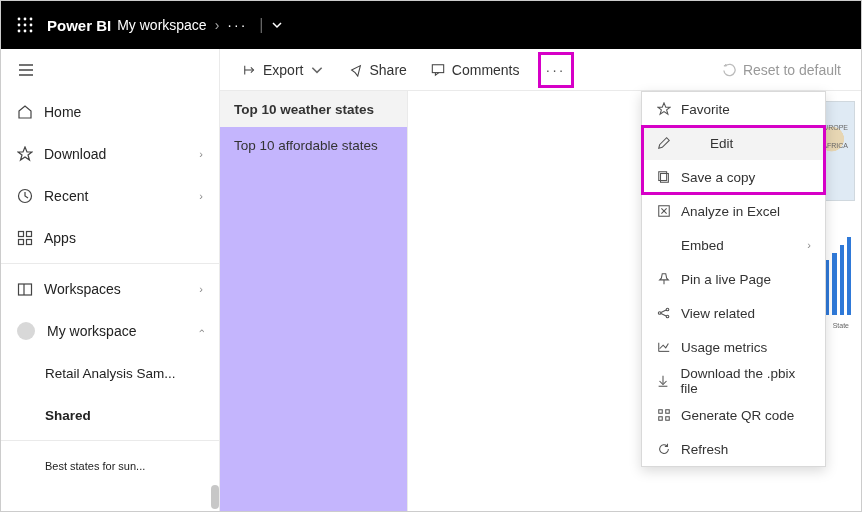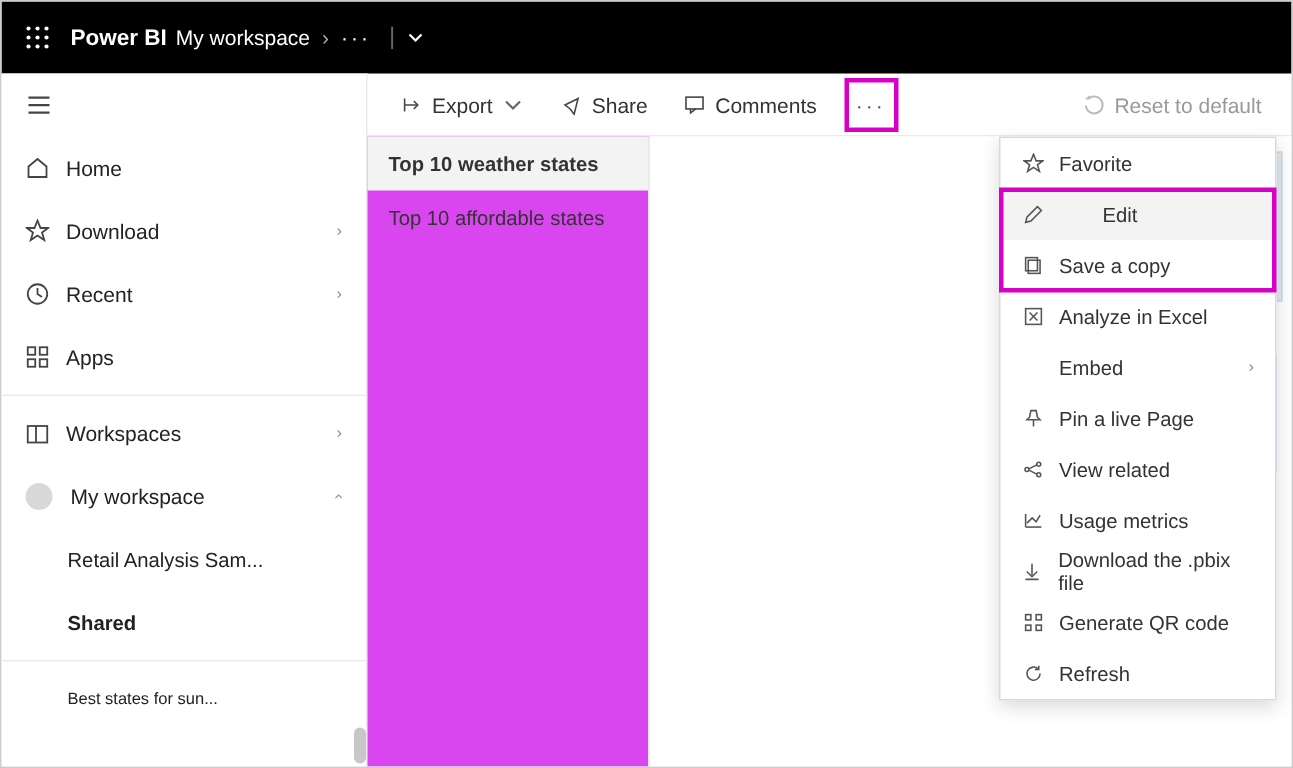--- a/index.html
+++ b/index.html
@@ -11,21 +11,21 @@
   .breadcrumb { font-size:14px; display:flex; align-items:center; gap:8px;}
   .crumb { color:#fff; }
   .crumb-link { cursor:pointer; }
   .crumb-sep { color:#aaa; }
   .crumb-more { letter-spacing:2px; cursor:pointer;}
   .title-area { display:flex; align-items:center; gap:8px; margin-left:12px;}
   .title-caret { color:#fff; font-size:11px; display:flex; align-items:center;}
   .title-sep { color:#666; }
   
   .main { display:flex; height:calc(100% - 48px); }
-  .left-nav { width:244px; border-right:1px solid #eaeaea; display:flex; flex-direction:column; background:#fff; position:relative;}
+  .left-nav { width:219px; border-right:1px solid #eaeaea; display:flex; flex-direction:column; background:#fff; position:relative;}
   .left-nav .hamburger { height:42px; display:flex; align-items:center; padding:0 16px; color:#444;}
   .nav-list { display:flex; flex-direction:column; }
   .nav-item { height:42px; display:flex; align-items:center; padding:0 16px; font-size:14px; color:#222; cursor:pointer; gap:12px;}
   .nav-item .chev { margin-left:auto; color:#888; font-size:11px;}
   .nav-sep { height:1px; background:#eaeaea; margin:4px 0;}
   .nav-sub { padding-left:44px; font-size:13.5px; }
   .nav-sub.bold { font-weight:600; }
   .nav-item.active-report { font-size:11px; padding-left:44px; }
   .left-nav .scroll-thumb { position:absolute; right:0; top:436px; width:8px; height:24px; background:#c7c7c7; border-radius:4px;}
   .nav-item svg { flex-shrink:0;}
@@ -33,21 +33,21 @@
 
   
   .right-pane { flex:1; display:flex; flex-direction:column; position:relative;}
   .toolbar { height:42px; border-bottom:1px solid #eaeaea; display:flex; align-items:center; padding:0 10px 0 12px; font-size:14px; color:#333; gap:4px;}
   .tb-btn { display:flex; align-items:center; gap:6px; padding:0 10px; height:34px; cursor:pointer; border-radius:2px;}
   .tb-btn svg { width:14px; height:14px; }
   .tb-more-wrap { border:3px solid #d600c7; display:flex; align-items:center; justify-content:center; height:36px; width:36px; cursor:pointer; margin-left:4px;}
   .tb-reset { margin-left:auto; color:#999; display:flex; align-items:center; gap:6px; padding:0 10px;}
   
   .content { flex:1; display:flex; position:relative;}
-  .page-list { width:188px; border-right:1px solid #eaeaea; background:#d946ef;}
+  .page-list { width:188px; border-right:1px solid #eaeaea; background:#c4b5fd;}
   .page-item { height:36px; display:flex; align-items:center; padding:0 14px; font-size:13.5px; cursor:pointer; color:#333;}
   .page-item.sel { background:#f3f3f3; font-weight:600;}
   .canvas { flex:1; background:#fff; position:relative; overflow:hidden;}
   
   .fake-map { position:absolute; right:6px; top:10px; width:70px; height:100px; background: #dfeaf4; border:1px solid #d0d8de;}
   .fake-map::before{content:""; position:absolute; inset:10% 8% 35% 8%; background: radial-gradient(circle at 30% 40%, #e7d6b3 0 25%, transparent 26%), radial-gradient(circle at 70% 50%, #e7d6b3 0 25%, transparent 26%); }
   .fake-map .lbl{ position:absolute; font-size:7px; color:#666;}
   .fake-map .lbl1{ top:22px; right:6px;}
   .fake-map .lbl2{ top:40px; right:6px;}
   .fake-chart { position:absolute; right:6px; top:132px; width:70px; height:110px; display:flex; align-items:flex-end; gap:3px; padding:8px 4px 18px 4px;}

